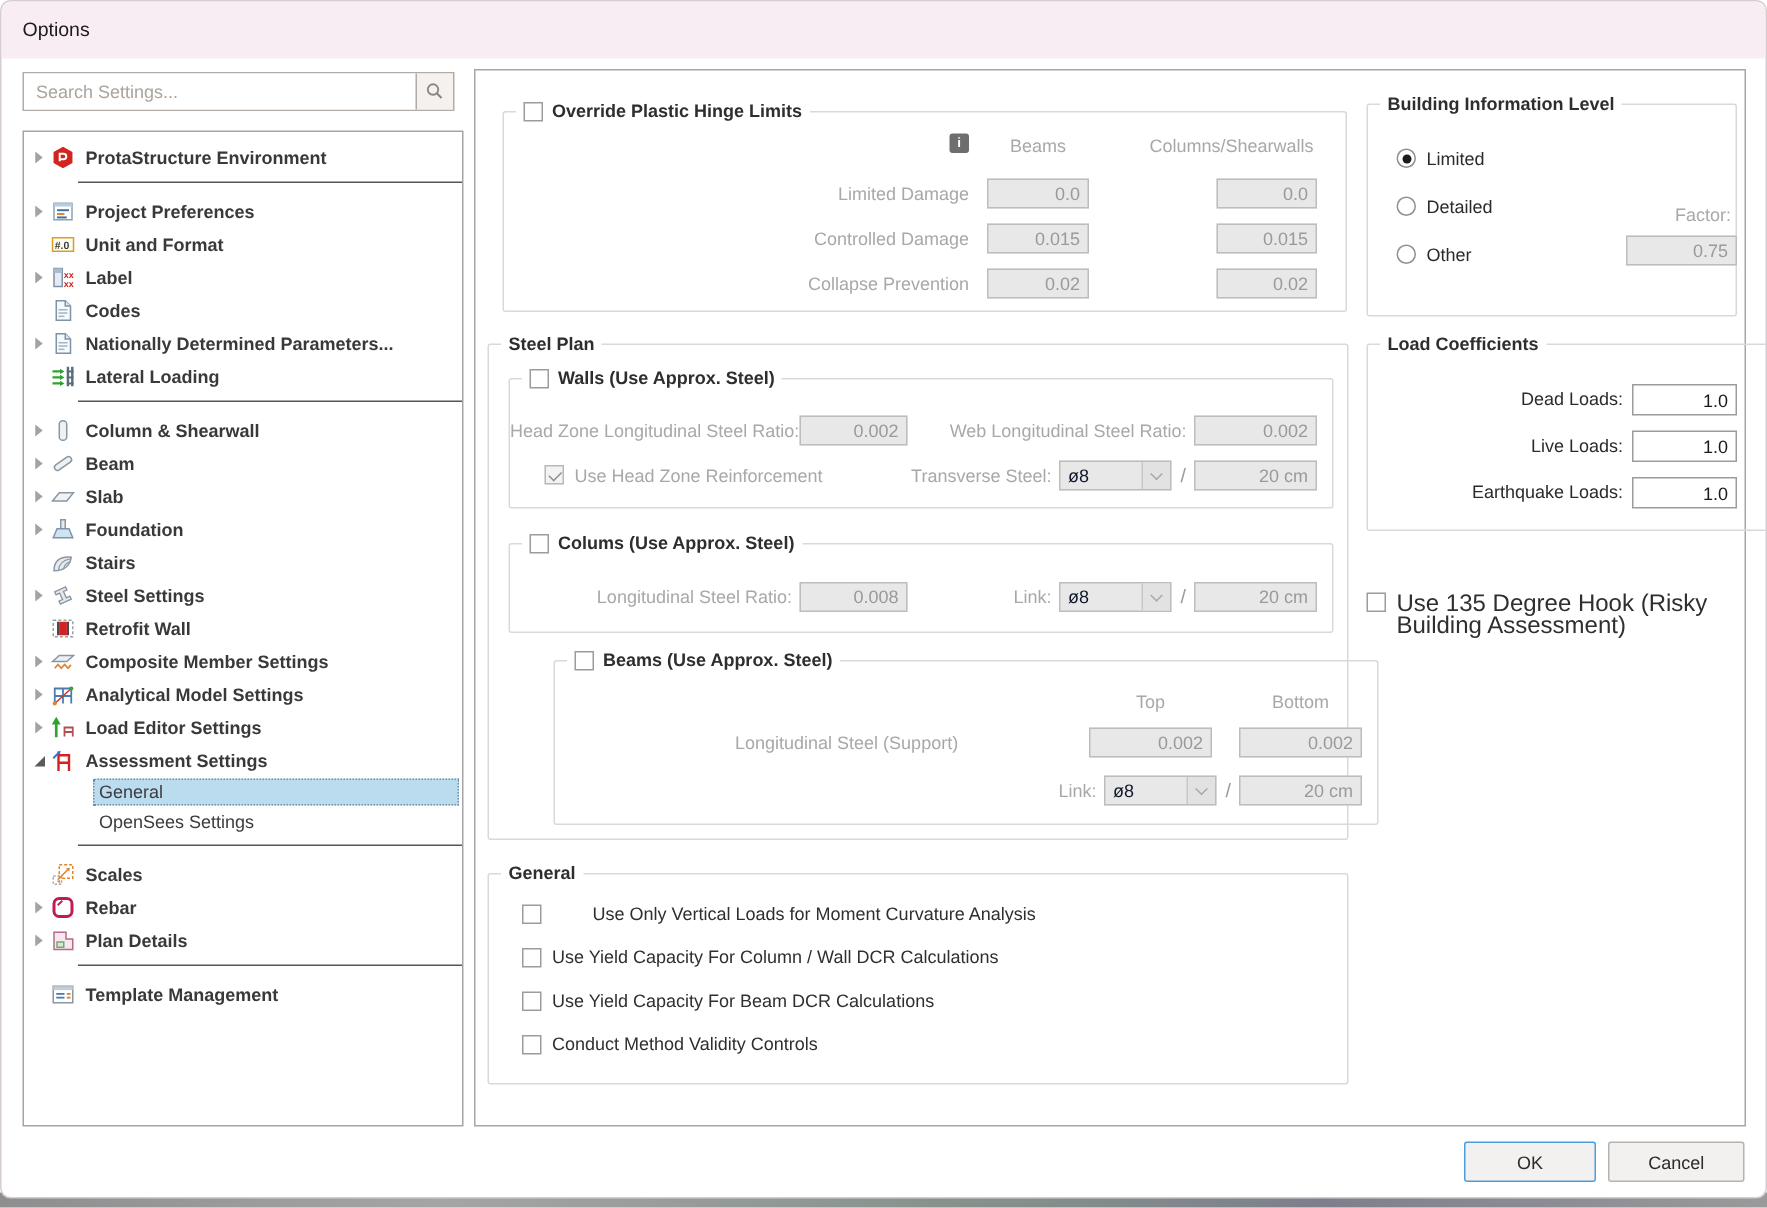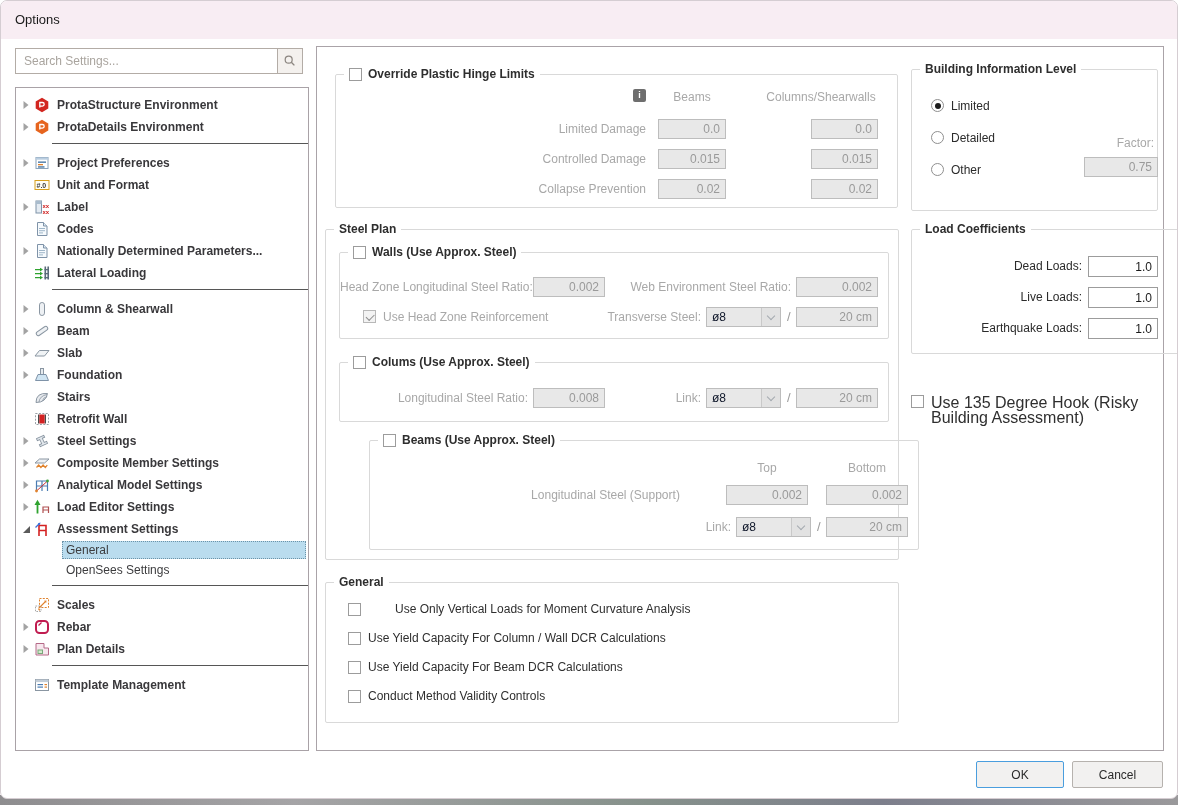--- a/index.html
+++ b/index.html
@@ -87,34 +87,20 @@
           </svg>
         </span>
       <span class="ticon">
           <svg viewBox="0 0 16 16" width="16" height="16">
             <polygon points="8,0.8 14.3,4.4 14.3,11.6 8,15.2 1.7,11.6 1.7,4.4" fill="#d2251f"></polygon>
             <path d="M5.8 10.5 V5.5 h2.6 a1.8 1.8 0 0 1 0 3.6 h-2.6" fill="none" stroke="#fff" stroke-width="1.3"></path>
           </svg>
         </span>
       <span class="tlbl">ProtaStructure Environment</span>
     </div>
-    <div class="trow">
-      <span class="arr">
-          <svg width="8" height="10" viewBox="0 0 8 10">
-            <path d="M1.5 1 L6.5 5 L1.5 9 Z" fill="#a3a3a3"></path>
-          </svg>
-        </span>
-      <span class="ticon">
-          <svg viewBox="0 0 16 16" width="16" height="16">
-            <polygon points="8,0.8 14.3,4.4 14.3,11.6 8,15.2 1.7,11.6 1.7,4.4" fill="#e6641e"></polygon>
-            <path d="M5.8 10.5 V5.5 h2.6 a1.8 1.8 0 0 1 0 3.6 h-2.6" fill="none" stroke="#fff" stroke-width="1.3"></path>
-          </svg>
-        </span>
-      <span class="tlbl">ProtaDetails Environment</span>
-    </div>
 
     <div class="tsep"></div>
 
     <div class="trow">
       <span class="arr">
           <svg width="8" height="10" viewBox="0 0 8 10">
             <path d="M1.5 1 L6.5 5 L1.5 9 Z" fill="#a3a3a3"></path>
           </svg>
         </span>
       <span class="ticon">
@@ -259,45 +245,45 @@
       <span class="arr"></span>
       <span class="ticon">
           <svg viewBox="0 0 16 16" width="16" height="16">
             <path d="M2 13.5 Q2 3.5 13.5 4.5 Q12 13.5 2 13.5 Z" fill="#e7eaee" stroke="#8a96a2"></path>
             <path d="M5 13 Q5.5 7 13 5.5 M8.5 12 Q9 8.5 13.2 7.5" fill="none" stroke="#8a96a2" stroke-width="0.8"></path>
           </svg>
         </span>
       <span class="tlbl">Stairs</span>
     </div>
     <div class="trow">
+      <span class="arr">
+          <svg width="8" height="10" viewBox="0 0 8 10">
+            <path d="M1.5 1 L6.5 5 L1.5 9 Z" fill="#a3a3a3"></path>
+          </svg>
+        </span>
+      <span class="ticon">
+          <svg viewBox="0 0 16 16" width="16" height="16">
+            <g transform="rotate(-25 8 8)">
+              <path d="M4 3.5 h8 v2.2 h-2.6 v4.6 h2.6 v2.2 h-8 v-2.2 h2.6 v-4.6 h-2.6 z" fill="#e4e9ee" stroke="#8a96a2" stroke-width="0.9"></path>
+            </g>
+          </svg>
+        </span>
+      <span class="tlbl">Steel Settings</span>
+    </div>
+    <div class="trow">
       <span class="arr"></span>
       <span class="ticon">
           <svg viewBox="0 0 16 16" width="16" height="16">
             <rect x="1.5" y="2.5" width="13" height="11" fill="none" stroke="#9aa0a6" stroke-dasharray="2 1.4"></rect>
             <rect x="4" y="3.5" width="1.4" height="9" fill="#4a4a4a"></rect>
             <rect x="10.6" y="3.5" width="1.4" height="9" fill="#4a4a4a"></rect>
             <rect x="5.4" y="3.5" width="5.2" height="9" fill="#d42222"></rect>
           </svg>
         </span>
       <span class="tlbl">Retrofit Wall</span>
-    </div>
-    <div class="trow">
-      <span class="arr">
-          <svg width="8" height="10" viewBox="0 0 8 10">
-            <path d="M1.5 1 L6.5 5 L1.5 9 Z" fill="#a3a3a3"></path>
-          </svg>
-        </span>
-      <span class="ticon">
-          <svg viewBox="0 0 16 16" width="16" height="16">
-            <g transform="rotate(-25 8 8)">
-              <path d="M4 3.5 h8 v2.2 h-2.6 v4.6 h2.6 v2.2 h-8 v-2.2 h2.6 v-4.6 h-2.6 z" fill="#e4e9ee" stroke="#8a96a2" stroke-width="0.9"></path>
-            </g>
-          </svg>
-        </span>
-      <span class="tlbl">Steel Settings</span>
     </div>
     <div class="trow">
       <span class="arr">
           <svg width="8" height="10" viewBox="0 0 8 10">
             <path d="M1.5 1 L6.5 5 L1.5 9 Z" fill="#a3a3a3"></path>
           </svg>
         </span>
       <span class="ticon">
           <svg viewBox="0 0 16 16" width="16" height="16">
             <polygon points="1,8 5.5,4 15,4 10.5,8" fill="#eef1f4" stroke="#8a96a2"></polygon>
@@ -451,21 +437,21 @@
         </span>
     </div>
 
     <div class="group" style="left:22px;top:205px;width:550px;height:87px;">
       <span class="gcap">
         <span class="cb"></span>
         <span class="cap">Walls (Use Approx. Steel)</span>
       </span>
       <span class="glbl" style="left:0;top:24px;width:188px;text-align:right;">Head Zone Longitudinal Steel Ratio:</span>
       <input class="fld dis" disabled="" style="left: 193px; top: 24px; width: 72px;" value="0.002">
-      <span class="glbl" style="left:272px;top:24px;width:179px;text-align:right;">Web Environment Steel Ratio:</span>
+      <span class="glbl" style="left:272px;top:24px;width:179px;text-align:right;">Web Longitudinal Steel Ratio:</span>
       <input class="fld dis" disabled="" style="left: 456px; top: 24px; width: 82px;" value="0.002">
 
       <span class="cb dis checked" style="position:absolute;left:23px;top:57px;"></span>
       <span class="glbl" style="left:43px;top:54px;">Use Head Zone Reinforcement</span>
       <span class="glbl" style="left:240px;top:54px;width:121px;text-align:right;">Transverse Steel:</span>
       <span class="dd" style="left:366px;top:54px;width:75px;">
         <span class="ddtxt">ø8</span>
         <span class="ddbtn">
             <i class="chev"></i>
           </span>
@@ -493,21 +479,21 @@
     </div>
 
     <div class="group" style="left:22px;top:393px;width:550px;height:110px;margin-left:30px;">
       <span class="gcap">
         <span class="cb"></span>
         <span class="cap">Beams (Use Approx. Steel)</span>
       </span>
       <span class="hdr" style="left:356px;top:20px;width:82px;">Top</span>
       <span class="hdr" style="left:456px;top:20px;width:82px;">Bottom</span>
 
-      <span class="glbl" style="left:120px;top:44px;width:231px;text-align:center;">Longitudinal Steel (Support)</span>
+      <span class="glbl" style="left:120px;top:44px;width:231px;text-align:left;">Longitudinal Steel (Support)</span>
       <input class="fld dis" disabled="" style="left: 356px; top: 44px; width: 82px;" value="0.002">
       <input class="fld dis" disabled="" style="left: 456px; top: 44px; width: 82px;" value="0.002">
 
       <span class="glbl" style="left:240px;top:76px;width:121px;text-align:right;">Link:</span>
       <span class="dd" style="left:366px;top:76px;width:75px;">
         <span class="ddtxt">ø8</span>
         <span class="ddbtn">
             <i class="chev"></i>
           </span>
       </span>

